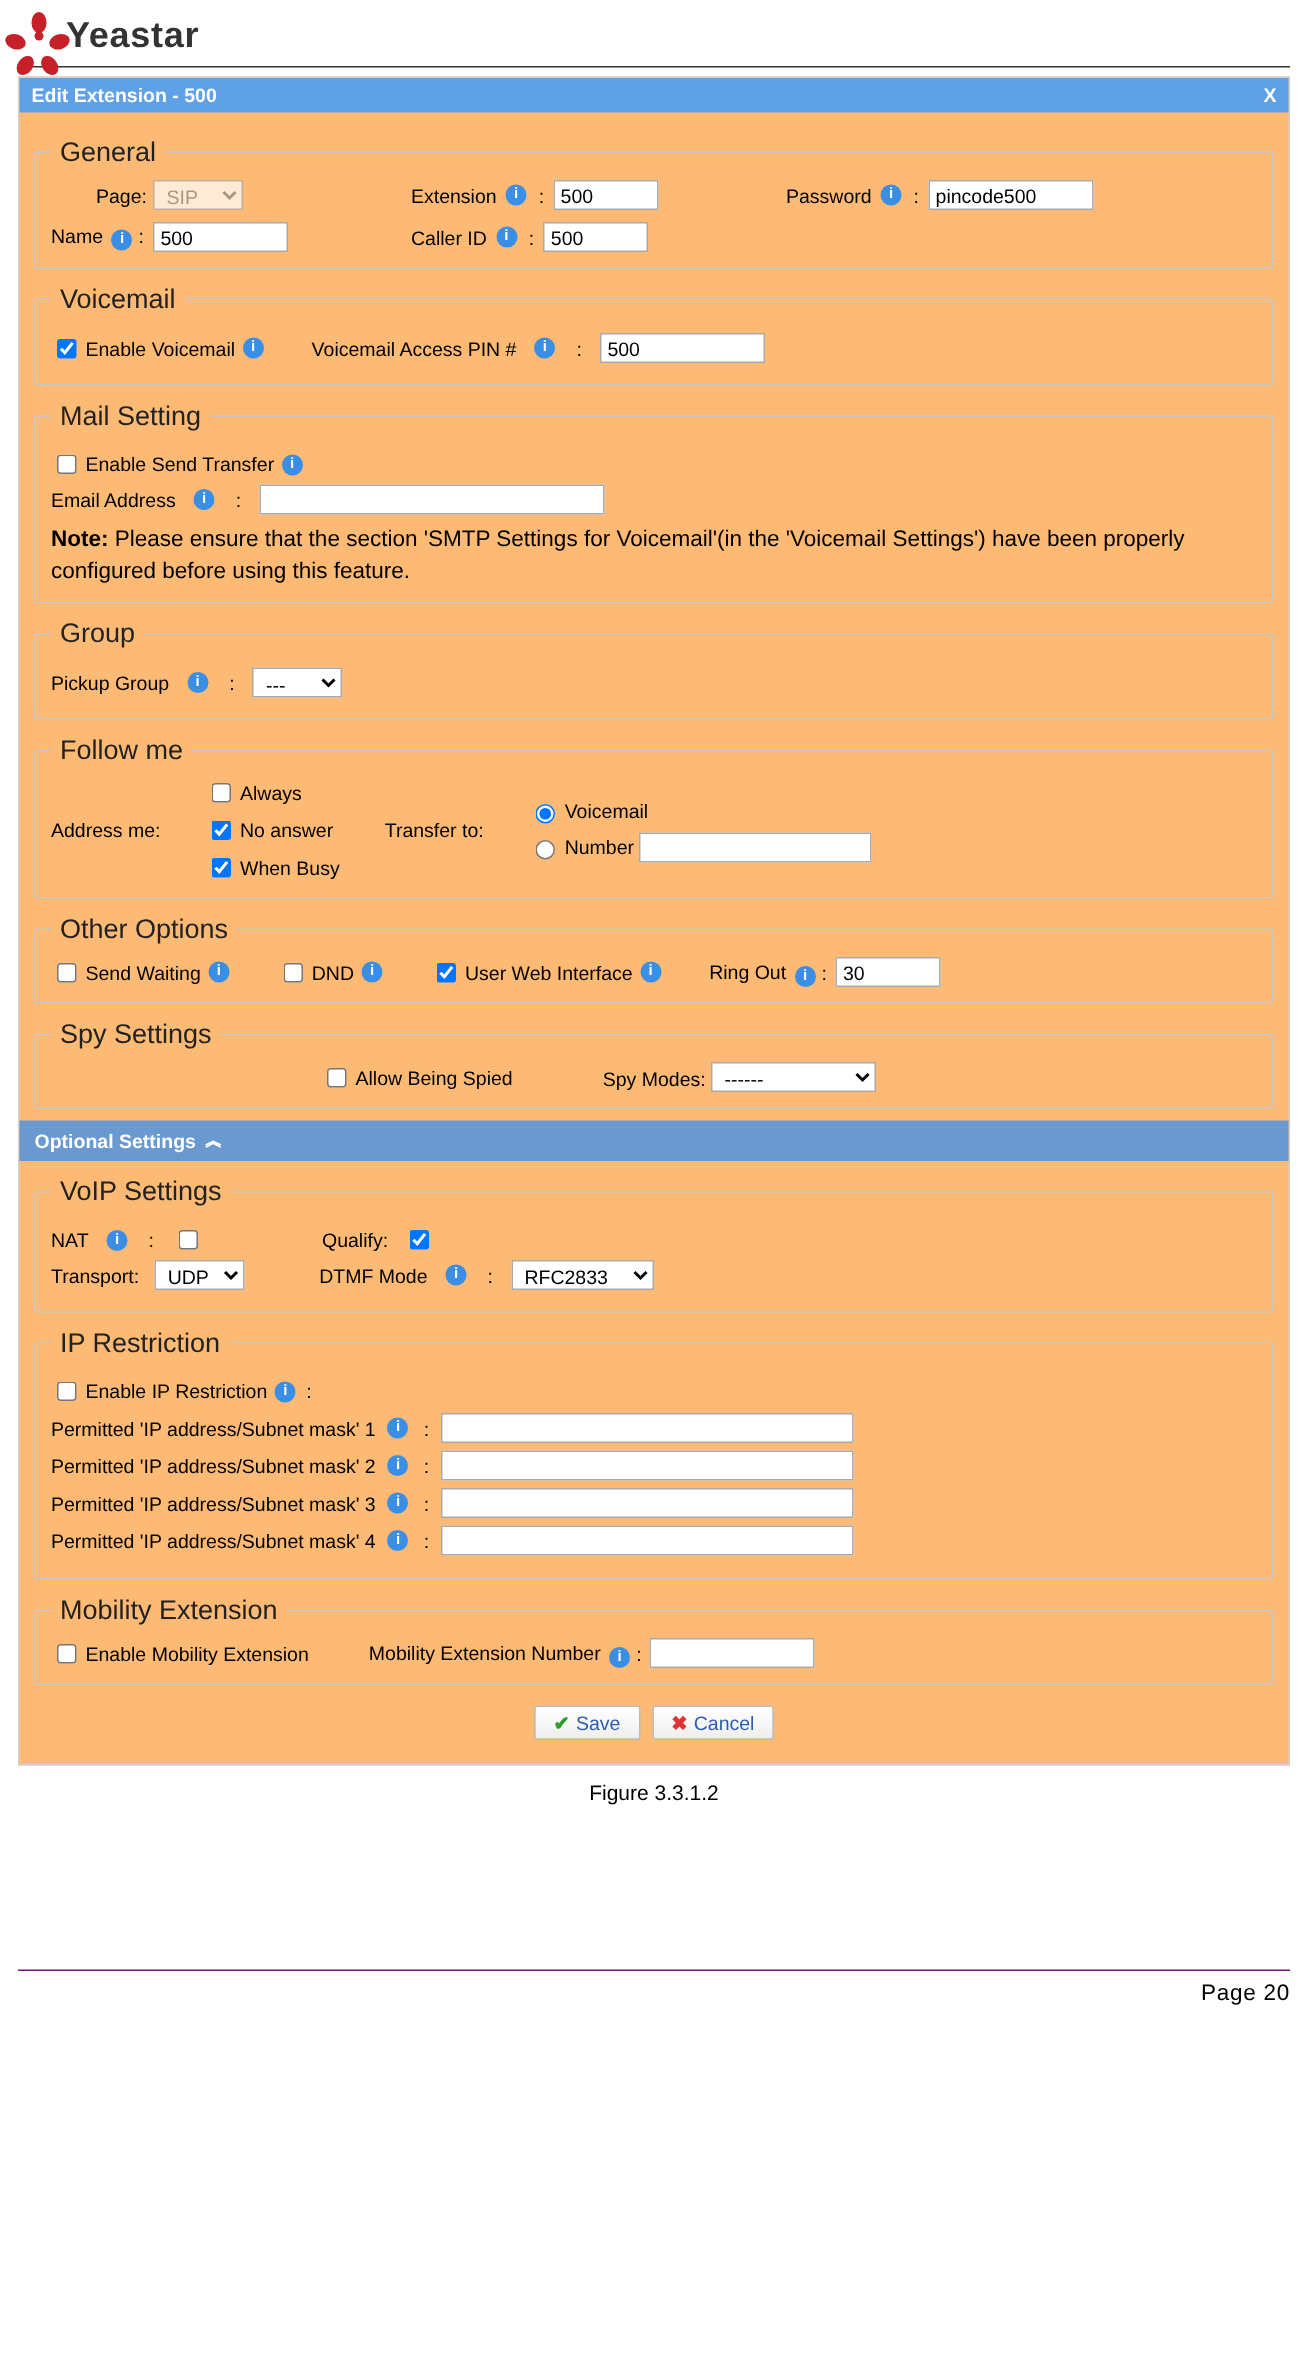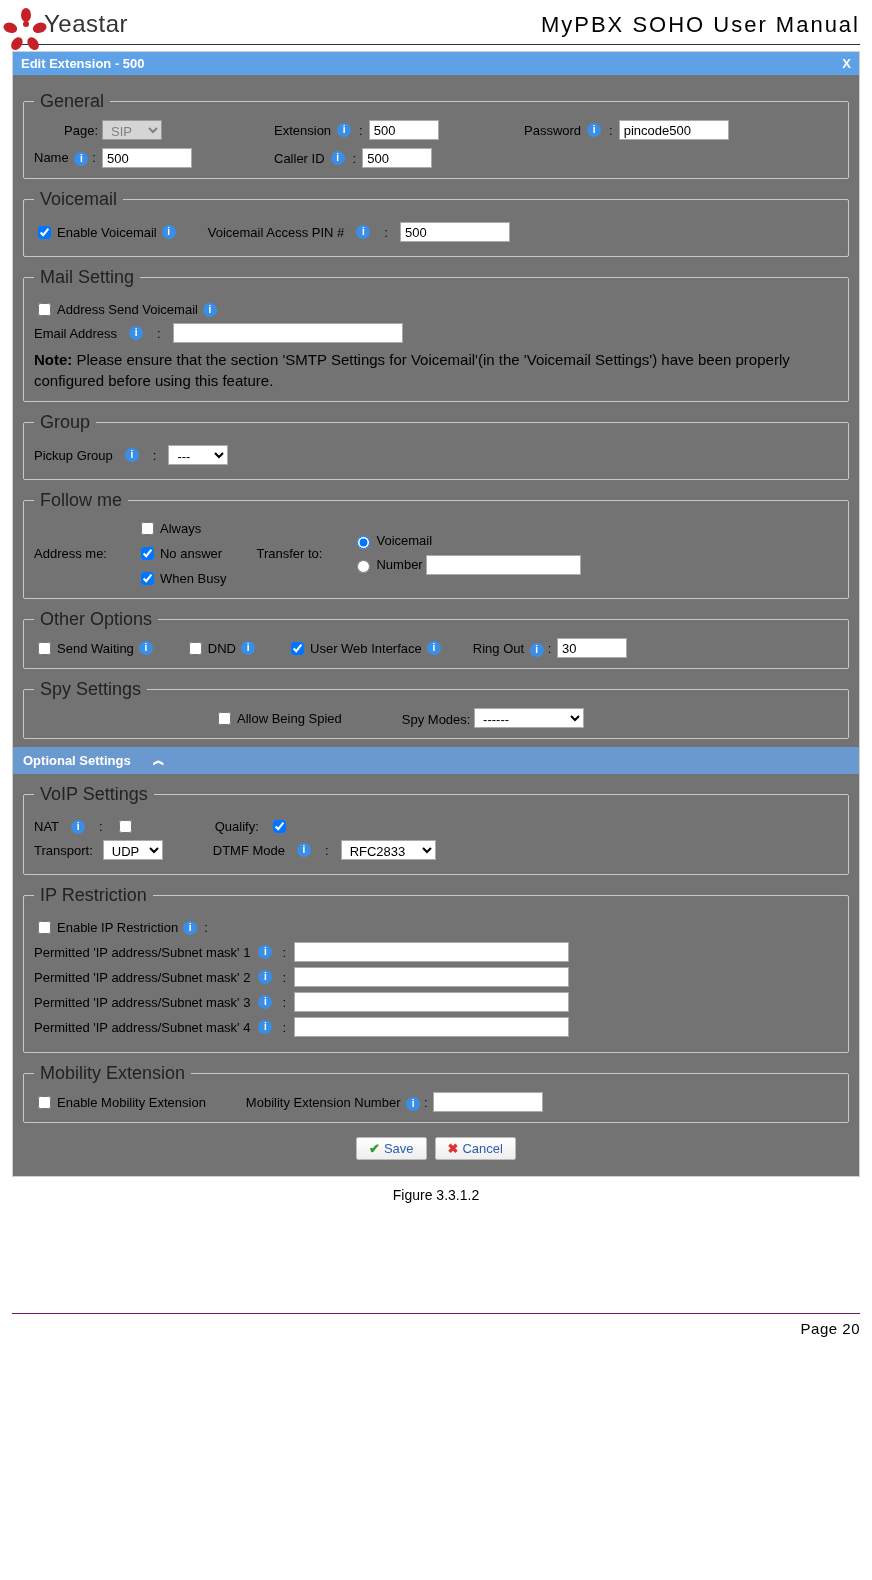--- a/index.html
+++ b/index.html
@@ -45,31 +45,31 @@
   .petal.p3 { top: 14px; left: 12px; transform: rotate(144deg);}
   .petal.p4 { top: 14px; left: 4px; transform: rotate(216deg);}
   .petal.p5 { top: 6px; left: 0px; transform: rotate(288deg);}
   .dot {
     position:absolute; width:6px; height:6px; background:#c62128; border-radius:50%;
     top:11px; left:11px;
   }
   .logo-text {
     font-size: 24px;
     color: #333;
-    font-weight: 400;
+    font-weight: 700;
     letter-spacing: 0.5px;
   }
   .doc-title {
     font-size: 22px;
     letter-spacing: 2px;
     color: #000;
   }
   .modal {
     border: 1px solid #d0d0d0;
-    background: #737373;
+    background: #fdba74;
     font-size: 13px;
   }
   .titlebar {
     background: #5fa1e6;
     color: #fff;
     font-weight: bold;
     padding: 4px 8px;
     display:flex;
     justify-content: space-between;
     align-items:center;
@@ -144,21 +144,21 @@
   }
   .note b { font-weight: bold;}
   .section-header-blue {
     background: #6a99cf;
     color: #fff;
     padding: 5px 10px;
     font-weight: bold;
     margin: 8px -10px 4px -10px;
     display:flex;
     align-items:center;
-    gap:22px;
+    gap:6px;
   }
   .chev-up {
     font-size: 12px;
   }
   .followme-grid {
     display:flex;
     align-items:center;
     gap:30px;
   }
   .chkcol, .radiocol {
@@ -243,21 +243,20 @@
       <div class="logo-mark">
         <span class="petal p1"></span>
           <span class="petal p2"></span>
           <span class="petal p3"></span>
           <span class="petal p4"></span>
           <span class="petal p5"></span>
           <span class="dot"></span>
       </div>
       <span class="logo-text">Yeastar</span>
     </div>
-    <div class="doc-title">MyPBX SOHO User Manual</div>
   </div>
 
   <div class="modal">
     <div class="titlebar">
       <span>Edit Extension - 500</span>
       <span class="close">X</span>
     </div>
 
     <div class="body-inner">
 
@@ -313,21 +312,21 @@
             <span class="colon">:</span>
           <input type="text" class="inp w110" value="500" style="">
         </div>
       </fieldset>
 
       <fieldset>
         <legend>Mail Setting</legend>
         <div class="row">
           <label class="inline">
             <input type="checkbox" style="">
-            <span>Address Send Voicemail</span>
+            <span>Enable Send Transfer</span>
             <span class="info-icon">i</span>
           </label>
         </div>
         <div class="row">
           <span class="fldlabel">Email Address</span>
           <span class="info-icon">i</span>
             <span class="colon">:</span>
           <input type="text" class="inp w220" value="" style="">
         </div>
         <div class="note">

